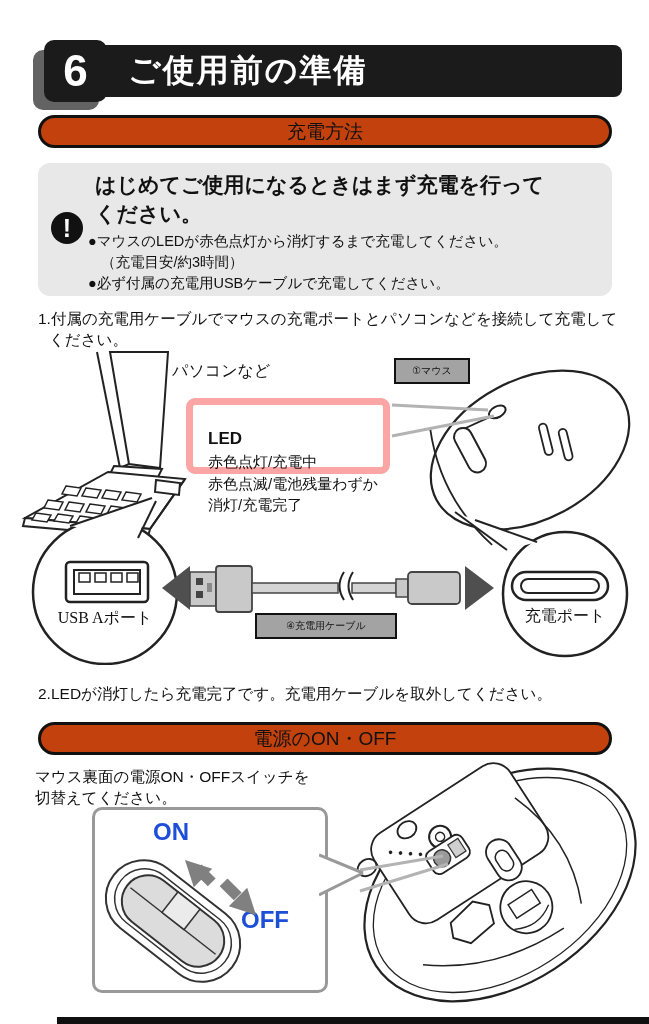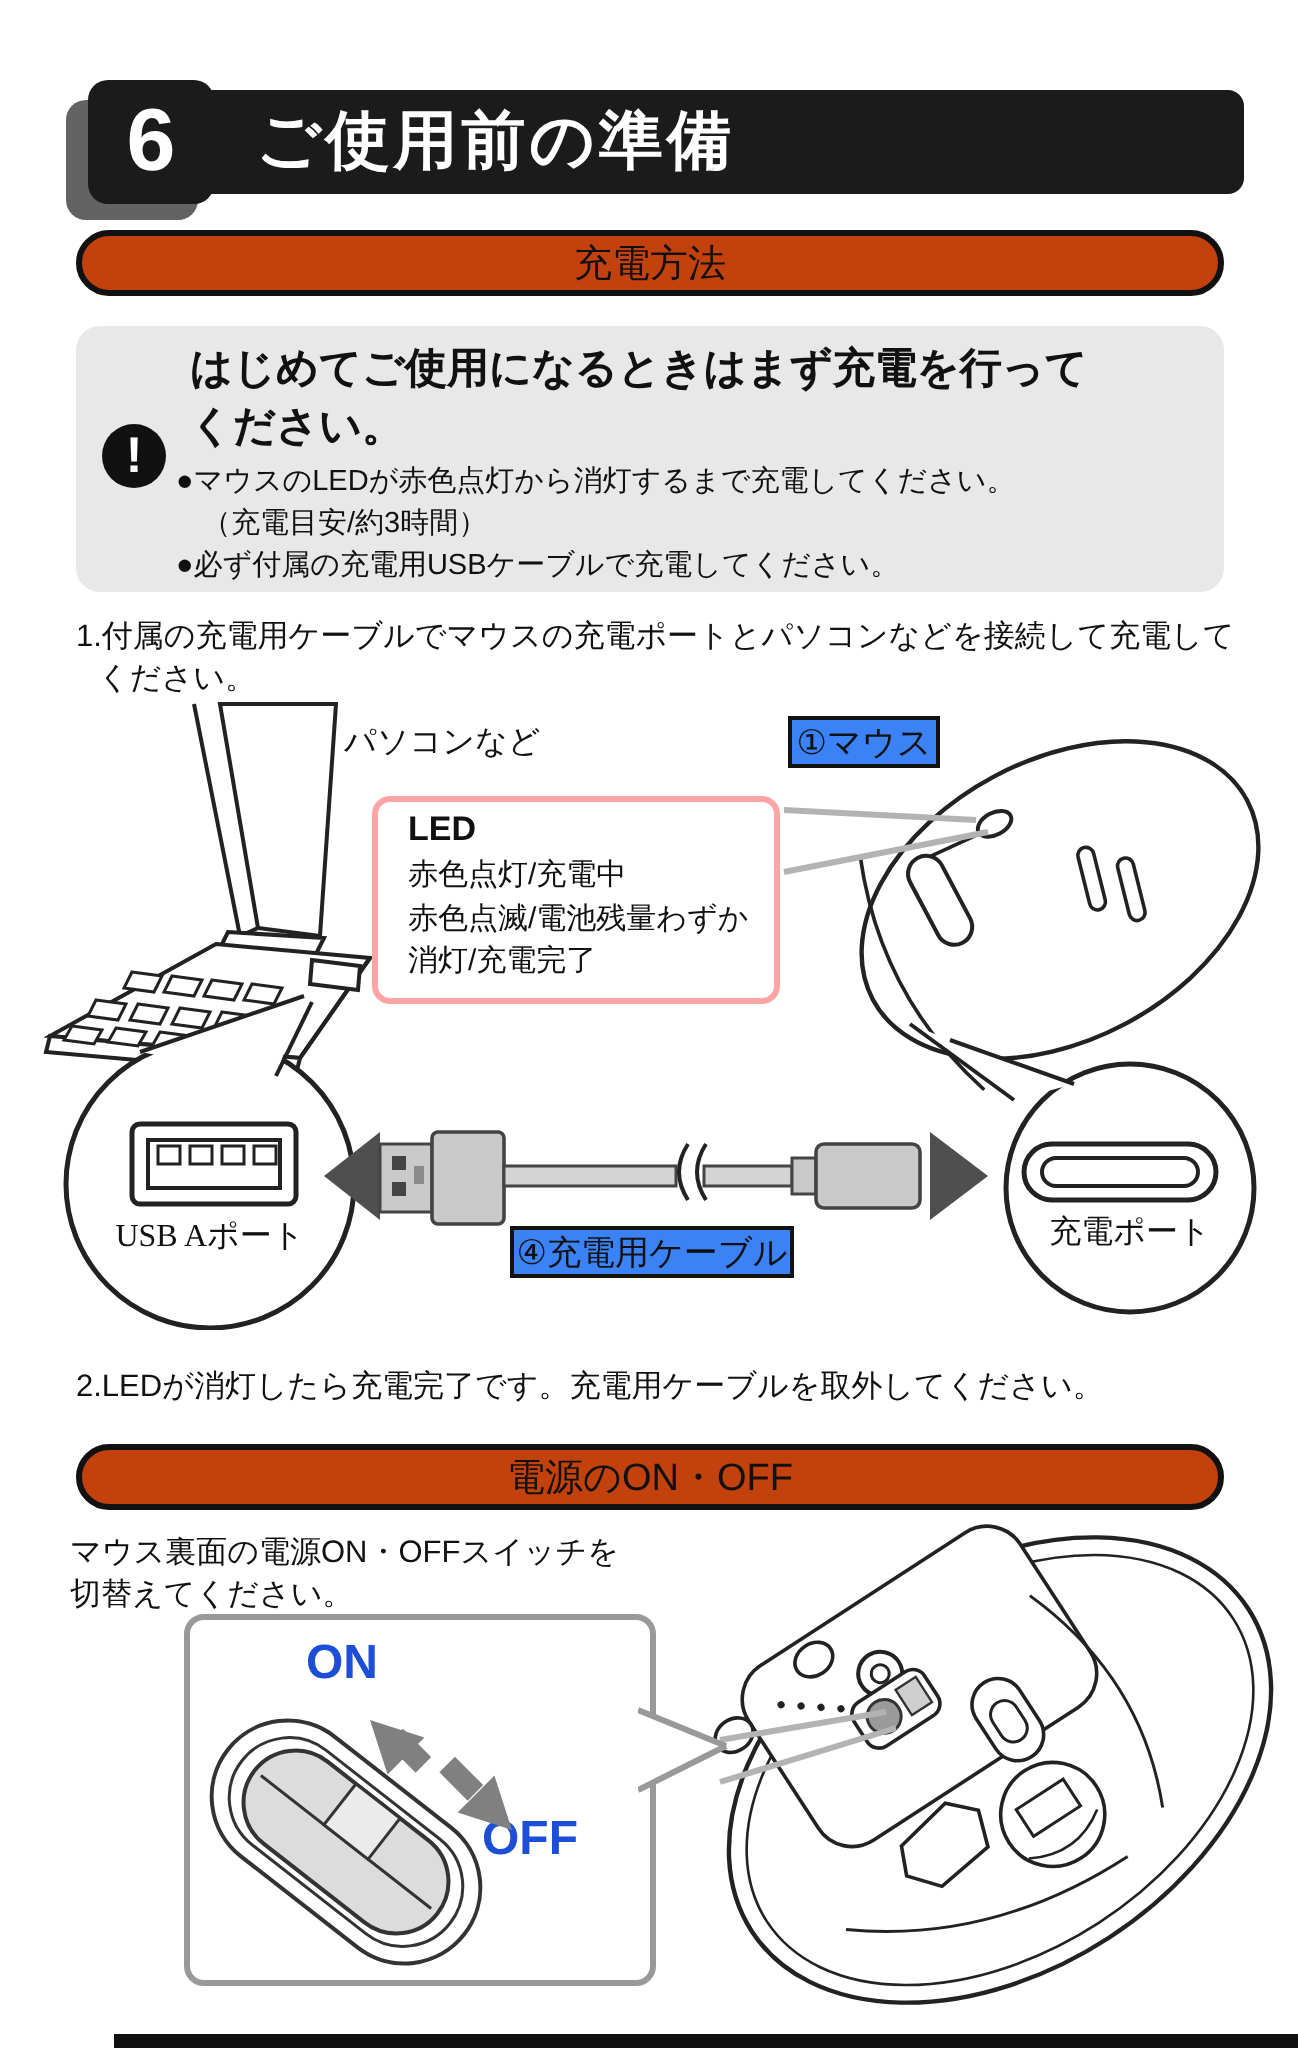--- a/index.html
+++ b/index.html
@@ -32,26 +32,26 @@
   }
   .notice-title{position:absolute;left:57px;top:7px;font-size:21px;font-weight:bold;line-height:29px;width:505px;}
   .notice-items{position:absolute;left:50px;top:68px;font-size:14.5px;line-height:21px;width:515px;}
   .notice-note{padding-left:13px;}
   
   .body-text{font-size:15.5px;line-height:21px;color:#111;}
   
   .diagram{left:0;width:649px;}
   .dg-label{position:absolute;font-size:16px;color:#111;font-family:Liberation Serif, serif;}
   .dg-label-box{
-    position:absolute;border:2px solid #111;background:#3b82f6;display:flex;align-items:center;justify-content:center;
-    font-size:17px;box-sizing:border-box;
+    position:absolute;border:2px solid #111;background:#a3a3a3;display:flex;align-items:center;justify-content:center;
+    font-size:10px;box-sizing:border-box;
   }
   .led-box{
-    position:absolute;left:186px;top:48px;width:204px;height:104px;border:3px solid #fca5a5;border-radius:9px;
-    background:#fff;box-sizing:border-box;padding:2px 0 0 15px;
+    position:absolute;left:186px;top:48px;width:204px;height:76px;border:7px solid #fca5a5;border-radius:9px;
+    background:#fff;box-sizing:border-box;padding:22px 0 0 15px;
   }
   .led-title{font-size:17px;font-weight:bold;line-height:24px;}
   .led-line{font-size:15px;line-height:21.5px;}
   .center-label{text-align:center;}
   
   .callout-box{
     position:absolute;left:92px;top:47px;width:236px;height:186px;border:3px solid #999;border-radius:10px;
     background:#fff;z-index:2;box-sizing:border-box;
   }
   .onoff{position:absolute;font-size:24px;font-weight:bold;color:#1d4ed8;}

